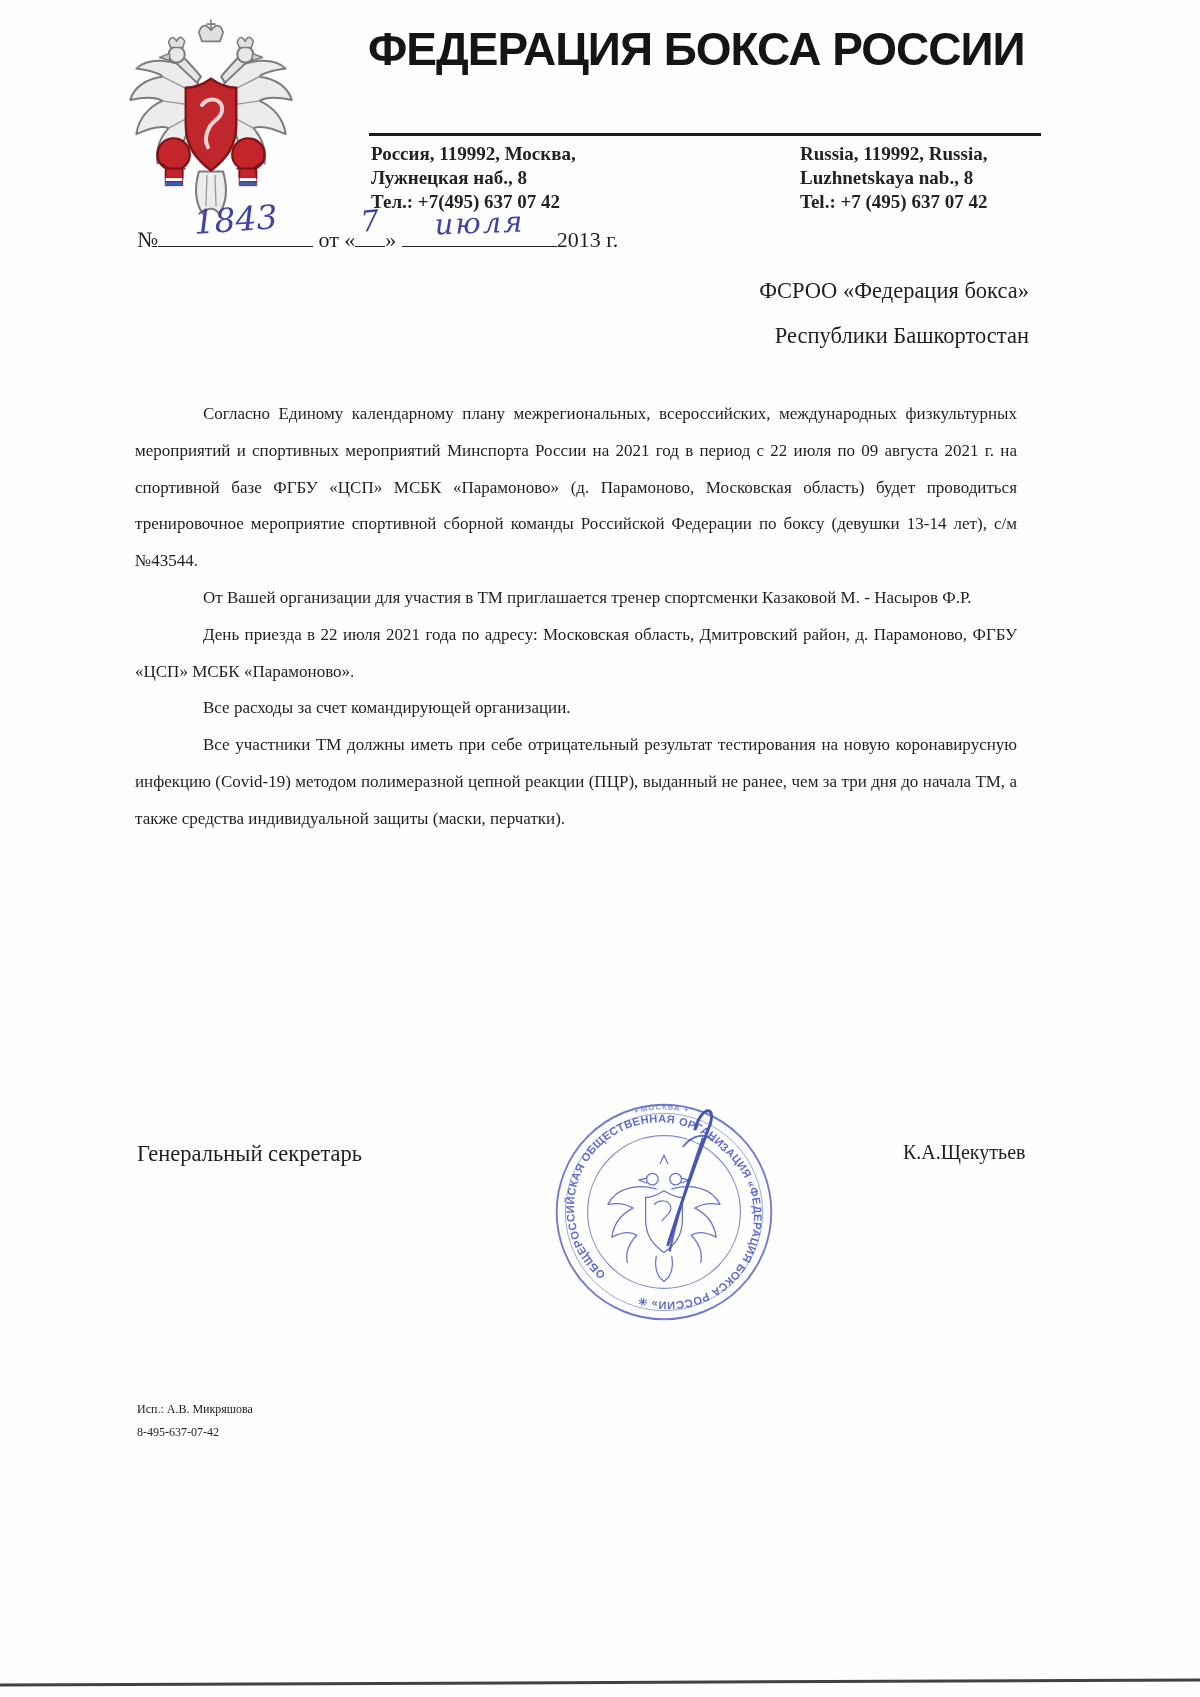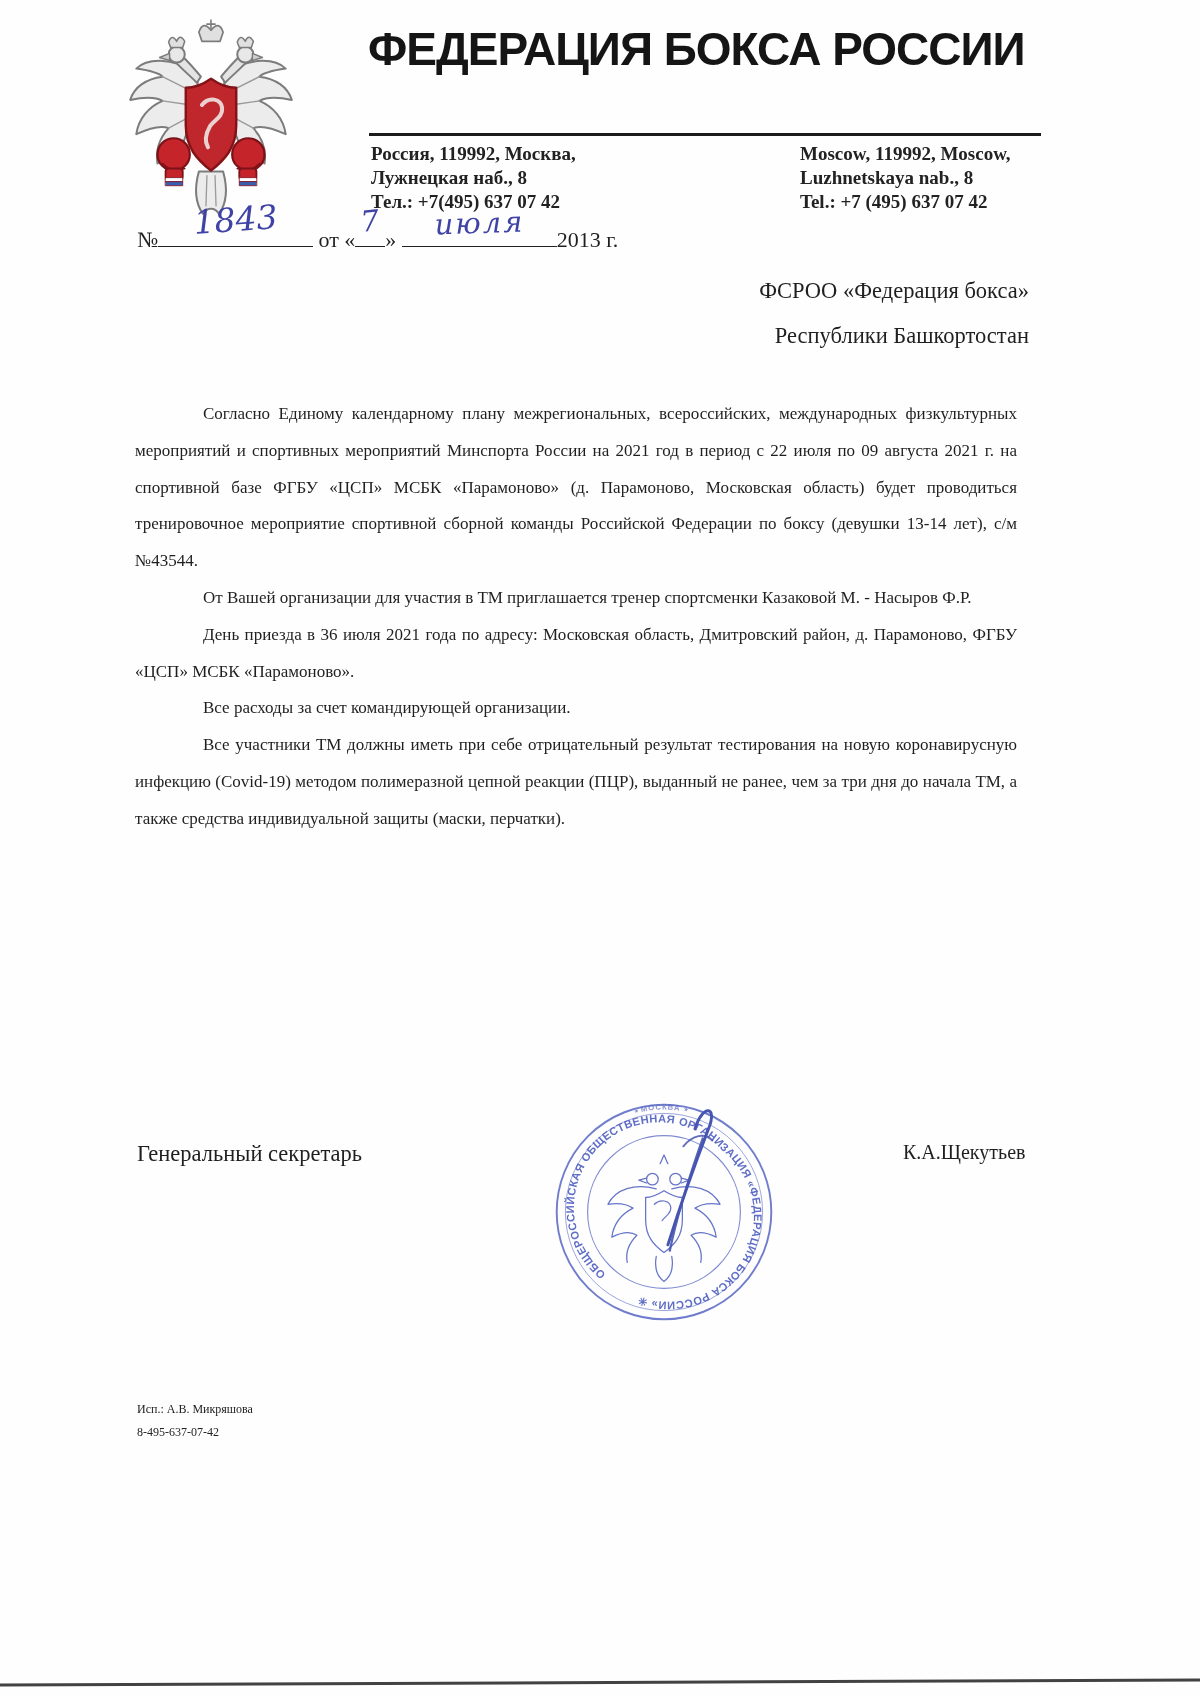--- a/index.html
+++ b/index.html
@@ -102,40 +102,40 @@
 
   <div class="org-title-ru">ФЕДЕРАЦИЯ БОКСА РОССИИ</div>
   <div class="header-divider"></div>
 
   <div class="addr ru">
     <div>Россия, 119992, Москва,</div>
     <div>Лужнецкая наб., 8</div>
     <div>Тел.: +7(495) 637 07 42</div>
   </div>
   <div class="addr en">
-    <div>Moscow, 119992, Moscow,</div>
+    <div>Russia, 119992, Russia,</div>
     <div>Luzhnetskaya nab., 8</div>
     <div>Tel.: +7 (495) 637 07 42</div>
   </div>
 
   <div class="ref-line">
     <span>№</span><span class="uline num"><span class="hw n">1843</span></span>
     <span>от «</span><span class="uline day"><span class="hw d">7</span></span><span>»</span>
     <span class="uline month"><span class="hw m">июля</span></span><span>2013 г.</span>
   </div>
 
   <div class="recipient">
     <div>ФСРОО «Федерация бокса»</div>
     <div>Республики Башкортостан</div>
   </div>
 
   <div class="body-text">
     <p>Согласно Единому календарному плану межрегиональных, всероссийских, международных физкультурных мероприятий и спортивных мероприятий Минспорта России на 2021 год в период с 22 июля по 09 августа 2021 г. на спортивной базе ФГБУ «ЦСП» МСБК «Парамоново» (д. Парамоново, Московская область) будет проводиться тренировочное мероприятие спортивной сборной команды Российской Федерации по боксу (девушки 13-14 лет), с/м №43544.</p>
     <p>От Вашей организации для участия в ТМ приглашается тренер спортсменки Казаковой М. - Насыров Ф.Р.</p>
-    <p>День приезда в 36 июля 2021 года по адресу: Московская область, Дмитровский район, д. Парамоново, ФГБУ «ЦСП» МСБК «Парамоново».</p>
+    <p>День приезда в 22 июля 2021 года по адресу: Московская область, Дмитровский район, д. Парамоново, ФГБУ «ЦСП» МСБК «Парамоново».</p>
     <p>Все расходы за счет командирующей организации.</p>
     <p>Все участники ТМ должны иметь при себе отрицательный результат тестирования на новую коронавирусную инфекцию (Covid-19) методом полимеразной цепной реакции (ПЦР), выданный не ранее, чем за три дня до начала ТМ, а также средства индивидуальной защиты (маски, перчатки).</p>
   </div>
 
   <div class="sig-title">Генеральный секретарь</div>
   <div class="sig-name">К.А.Щекутьев</div>
 
   <div class="stamp">
     <svg width="232" height="236" viewBox="0 0 240 240" xmlns="http://www.w3.org/2000/svg">
       <g fill="none" stroke="#4a5bbf">

